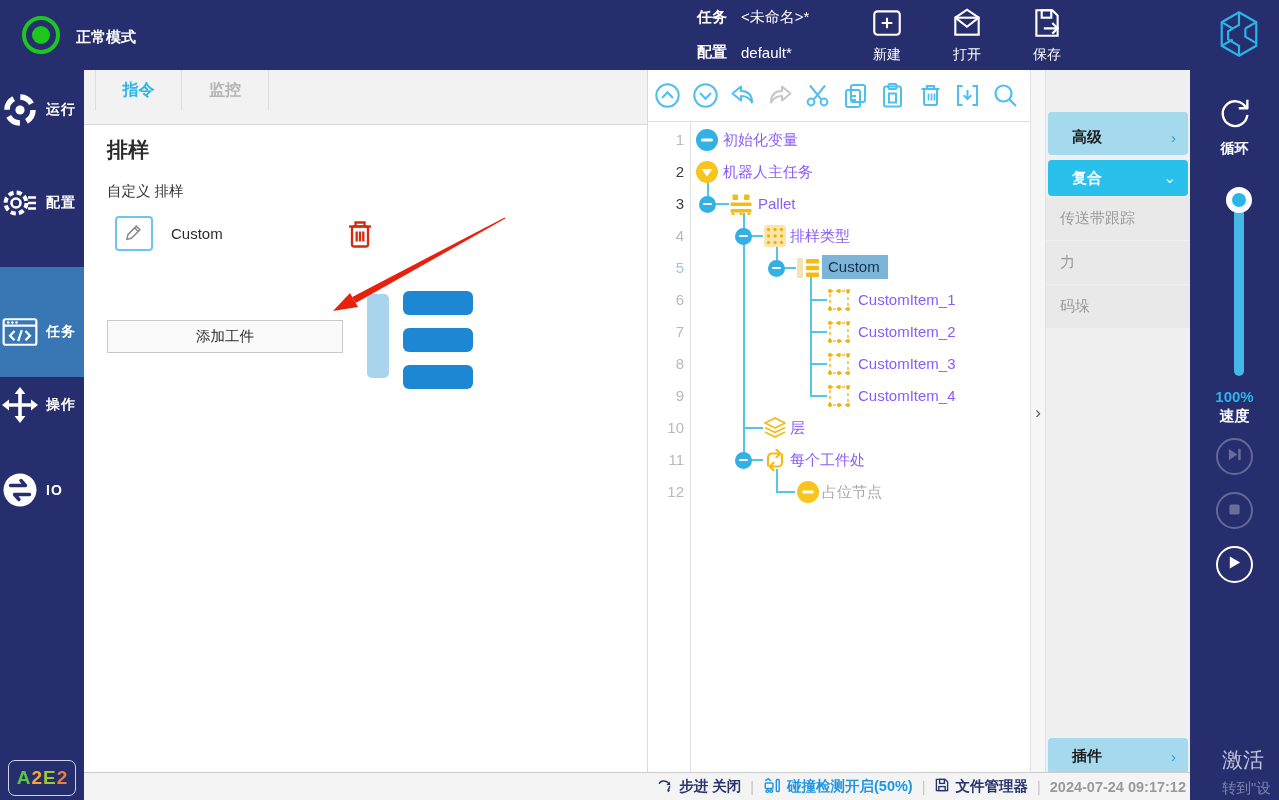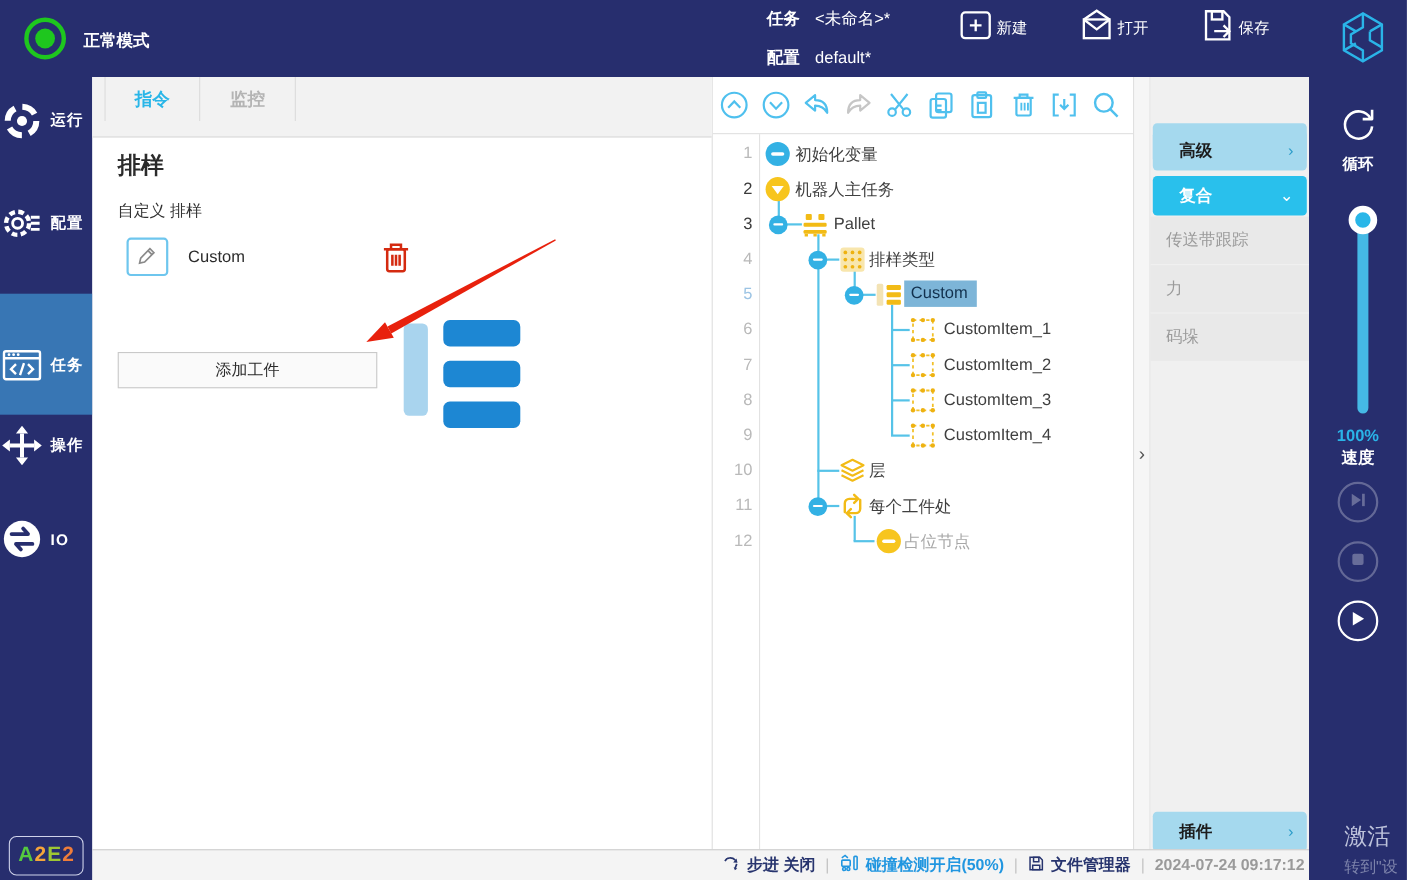--- a/index.html
+++ b/index.html
@@ -21,21 +21,21 @@
   
   .topbar{position:absolute;left:0;top:0;width:1279px;height:70px;background:var(--navy);color:#fff;}
   .mode-dot{position:absolute;left:22px;top:16px;width:38px;height:38px;border-radius:50%;
     border:4px solid #1ec71e;display:flex;align-items:center;justify-content:center;}
   .mode-dot i{width:18px;height:18px;border-radius:50%;background:#1ec71e;}
   .mode-label{position:absolute;left:76px;top:28px;font-size:15px;font-weight:bold;}
   .tc{position:absolute;top:0;left:697px;height:70px;font-size:15px;}
   .tc .row{display:flex;gap:14px;align-items:center;height:35px;}
   .tc .lab{font-weight:bold;}
   .topbar-actions{position:absolute;left:870px;top:6px;display:flex;gap:46px;}
-  .tb-act{display:flex;flex-direction:row;align-items:center;gap:2px;color:#fff;cursor:pointer;text-align:right;}
+  .tb-act{display:flex;flex-direction:column;align-items:center;gap:2px;color:#fff;cursor:pointer;text-align:right;}
   .tb-act svg{width:34px;height:34px;}
   .tb-act .cap{font-size:14px;}
   .brand{position:absolute;right:20px;top:8px;}
 
   
   .left-nav{position:absolute;left:0;top:70px;width:84px;height:730px;background:var(--navy);color:#fff;}
   .nav-item{position:absolute;left:0;width:84px;display:flex;flex-direction:row;align-items:center;gap:6px;}
   .nav-item svg{width:40px;height:40px;}
   .nav-item .cap{font-size:14px;font-weight:bold;letter-spacing:1px;}
   .nav-item.active{background:var(--active-nav);padding-top:20px;}
@@ -70,21 +70,21 @@
   .tool-ic.disabled{color:#c6c6c6;}
   .gutter-line{position:absolute;left:42px;top:52px;width:1px;height:650px;background:#e2e2e2;}
   .t-num{position:absolute;left:0;width:36px;text-align:right;font-size:15px;color:#b9b9b9;}
   .t-num.dark{color:#3a3a3a;}
   .t-num.active{color:#9cc4e4;}
   .t-line{position:absolute;background:var(--tree-line);}
   .t-icon{position:absolute;}
   .t-minus{position:absolute;width:17px;height:17px;border-radius:50%;background:var(--tree-blue);
     display:flex;align-items:center;justify-content:center;cursor:pointer;}
   .t-minus i{width:9px;height:2.4px;background:#fff;border-radius:1px;}
-  .t-label{position:absolute;font-size:15px;color:#404040;white-space:nowrap;cursor:pointer;}
+  .t-label{position:absolute;font-size:15px;color:#8b5cf6;white-space:nowrap;cursor:pointer;}
   .t-label.dim{color:#a8a8a8;}
   .t-label.sel{background:var(--sel-bg);color:#12314e;padding:3px 8px 4px 6px;}
 
   
   .expand-strip{position:absolute;left:1030px;top:70px;width:16px;height:702px;background:#f6f6f6;
     border-left:1px solid #e0e0e0;border-right:1px solid #e0e0e0;}
   .expand-chev{position:absolute;left:1030px;top:400px;width:16px;height:26px;color:#555;font-size:17px;
     display:flex;align-items:center;justify-content:center;cursor:pointer;}
 
   

